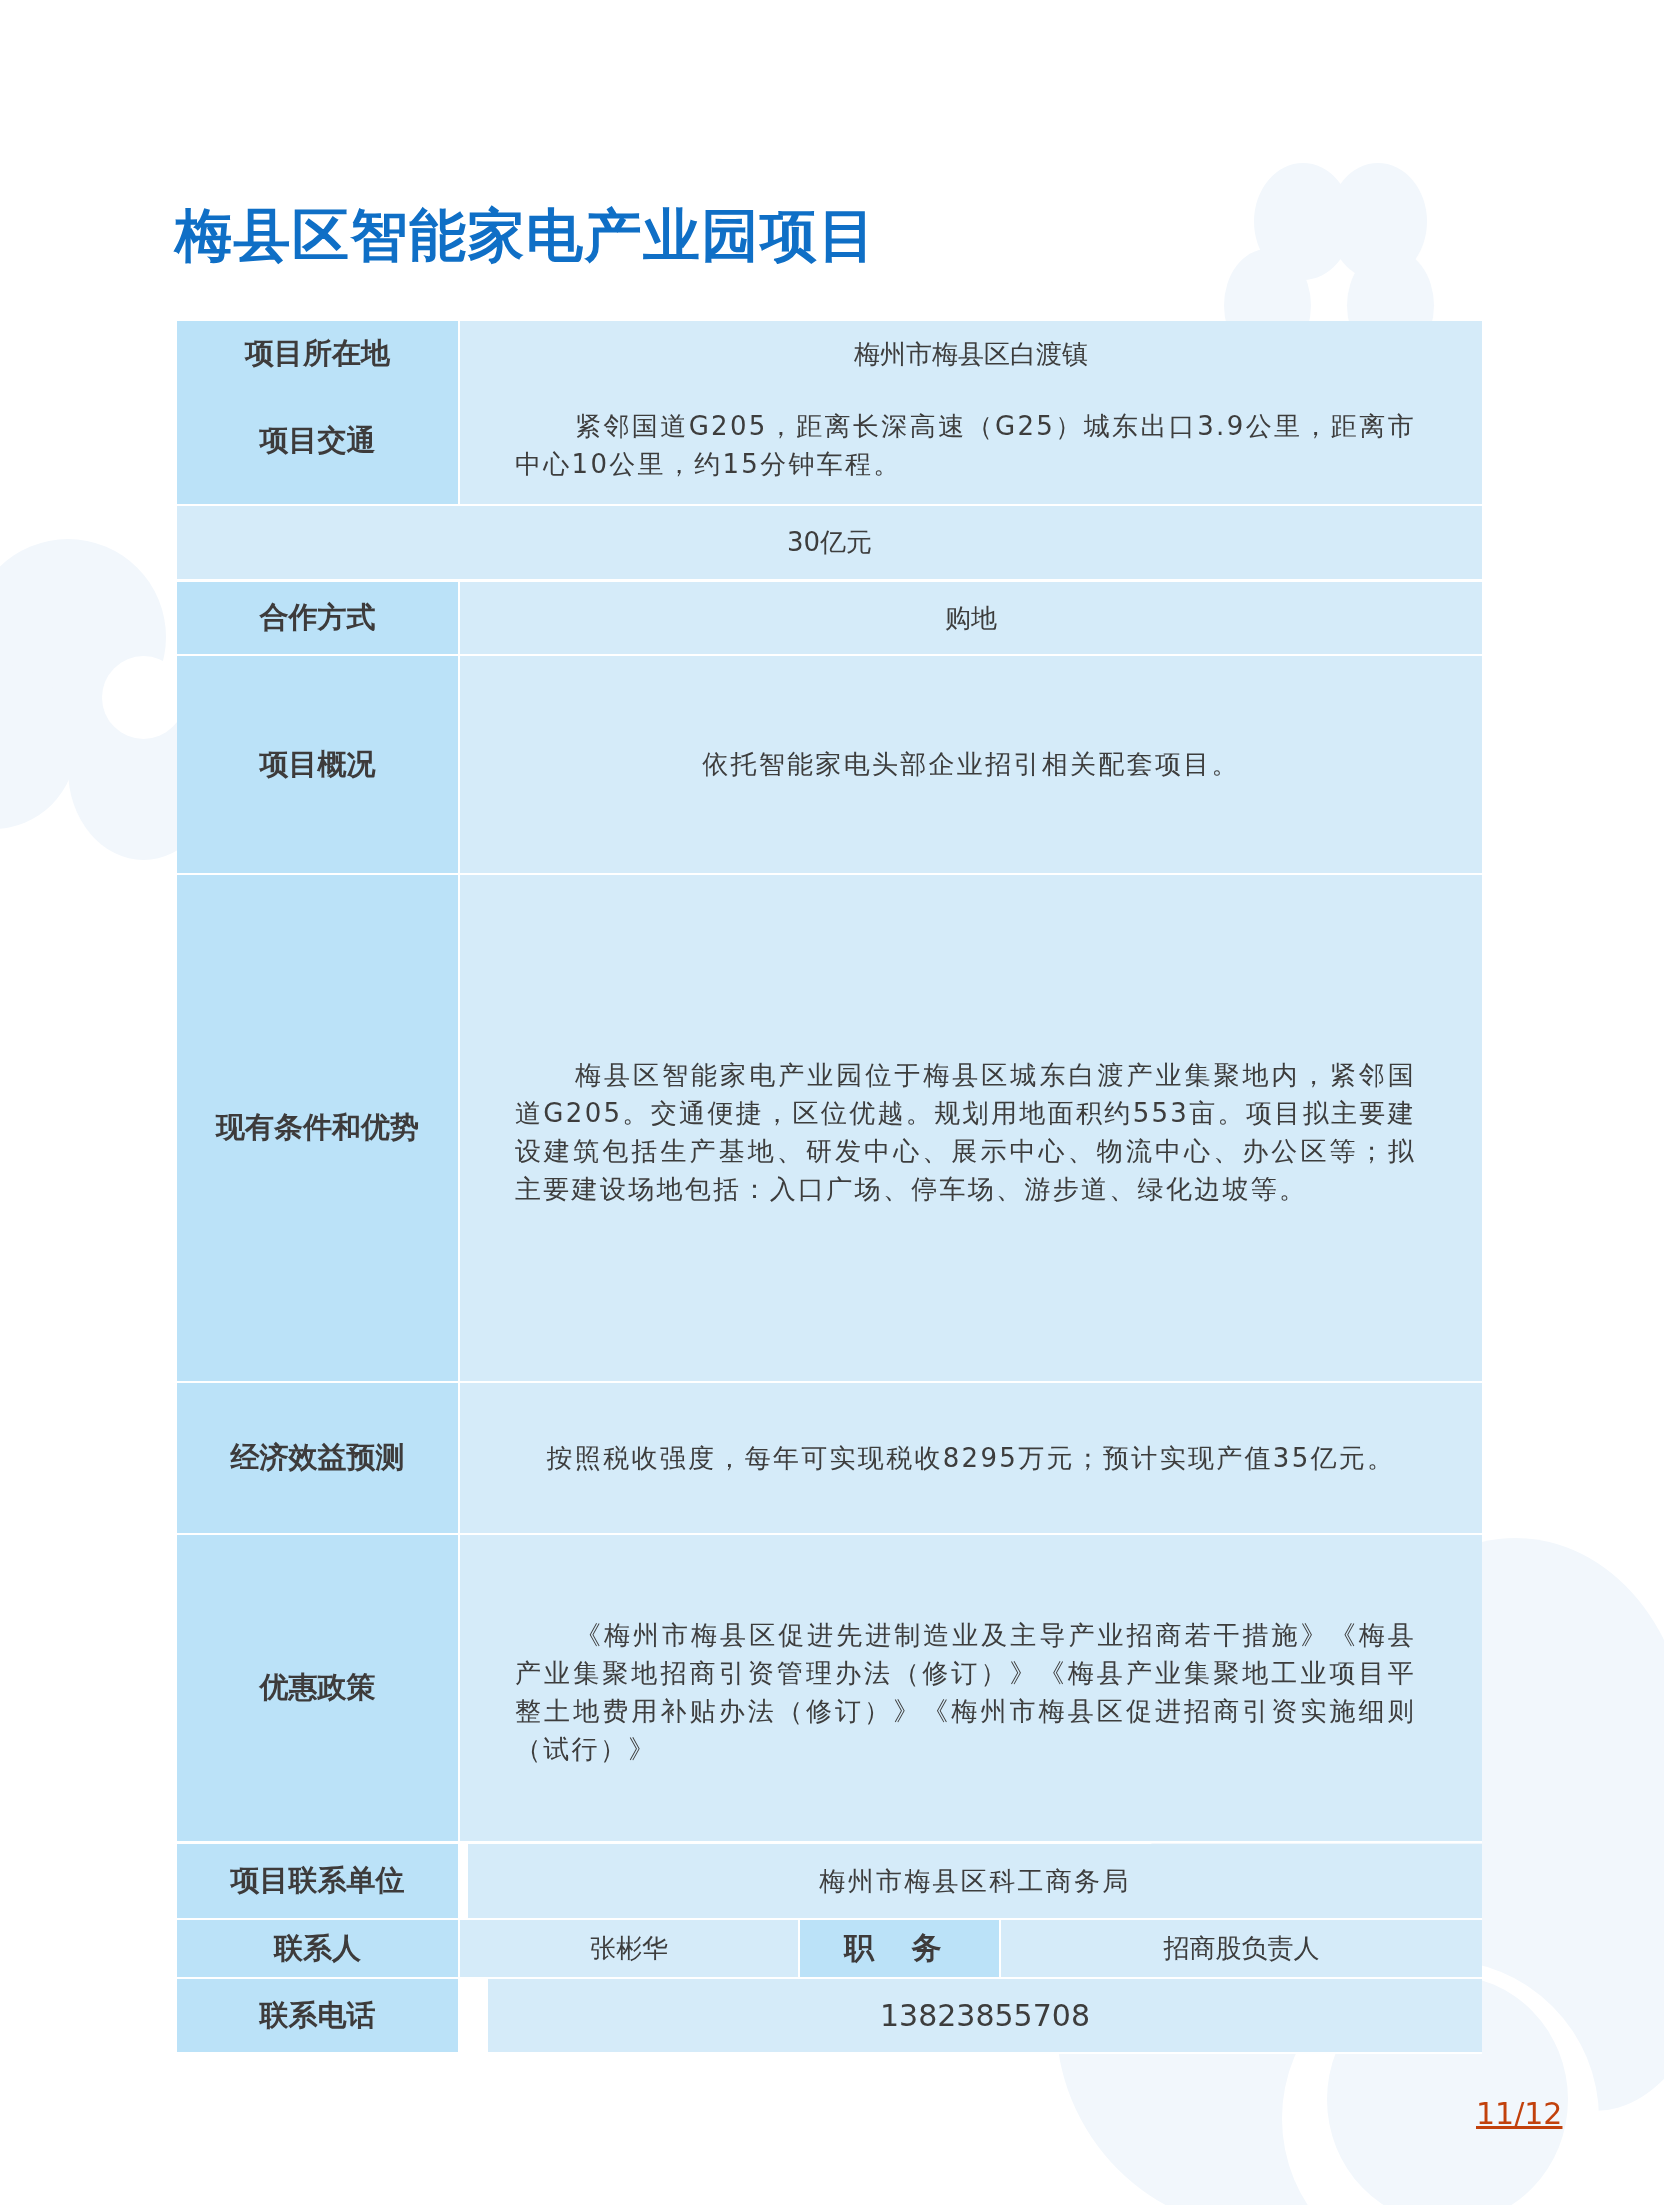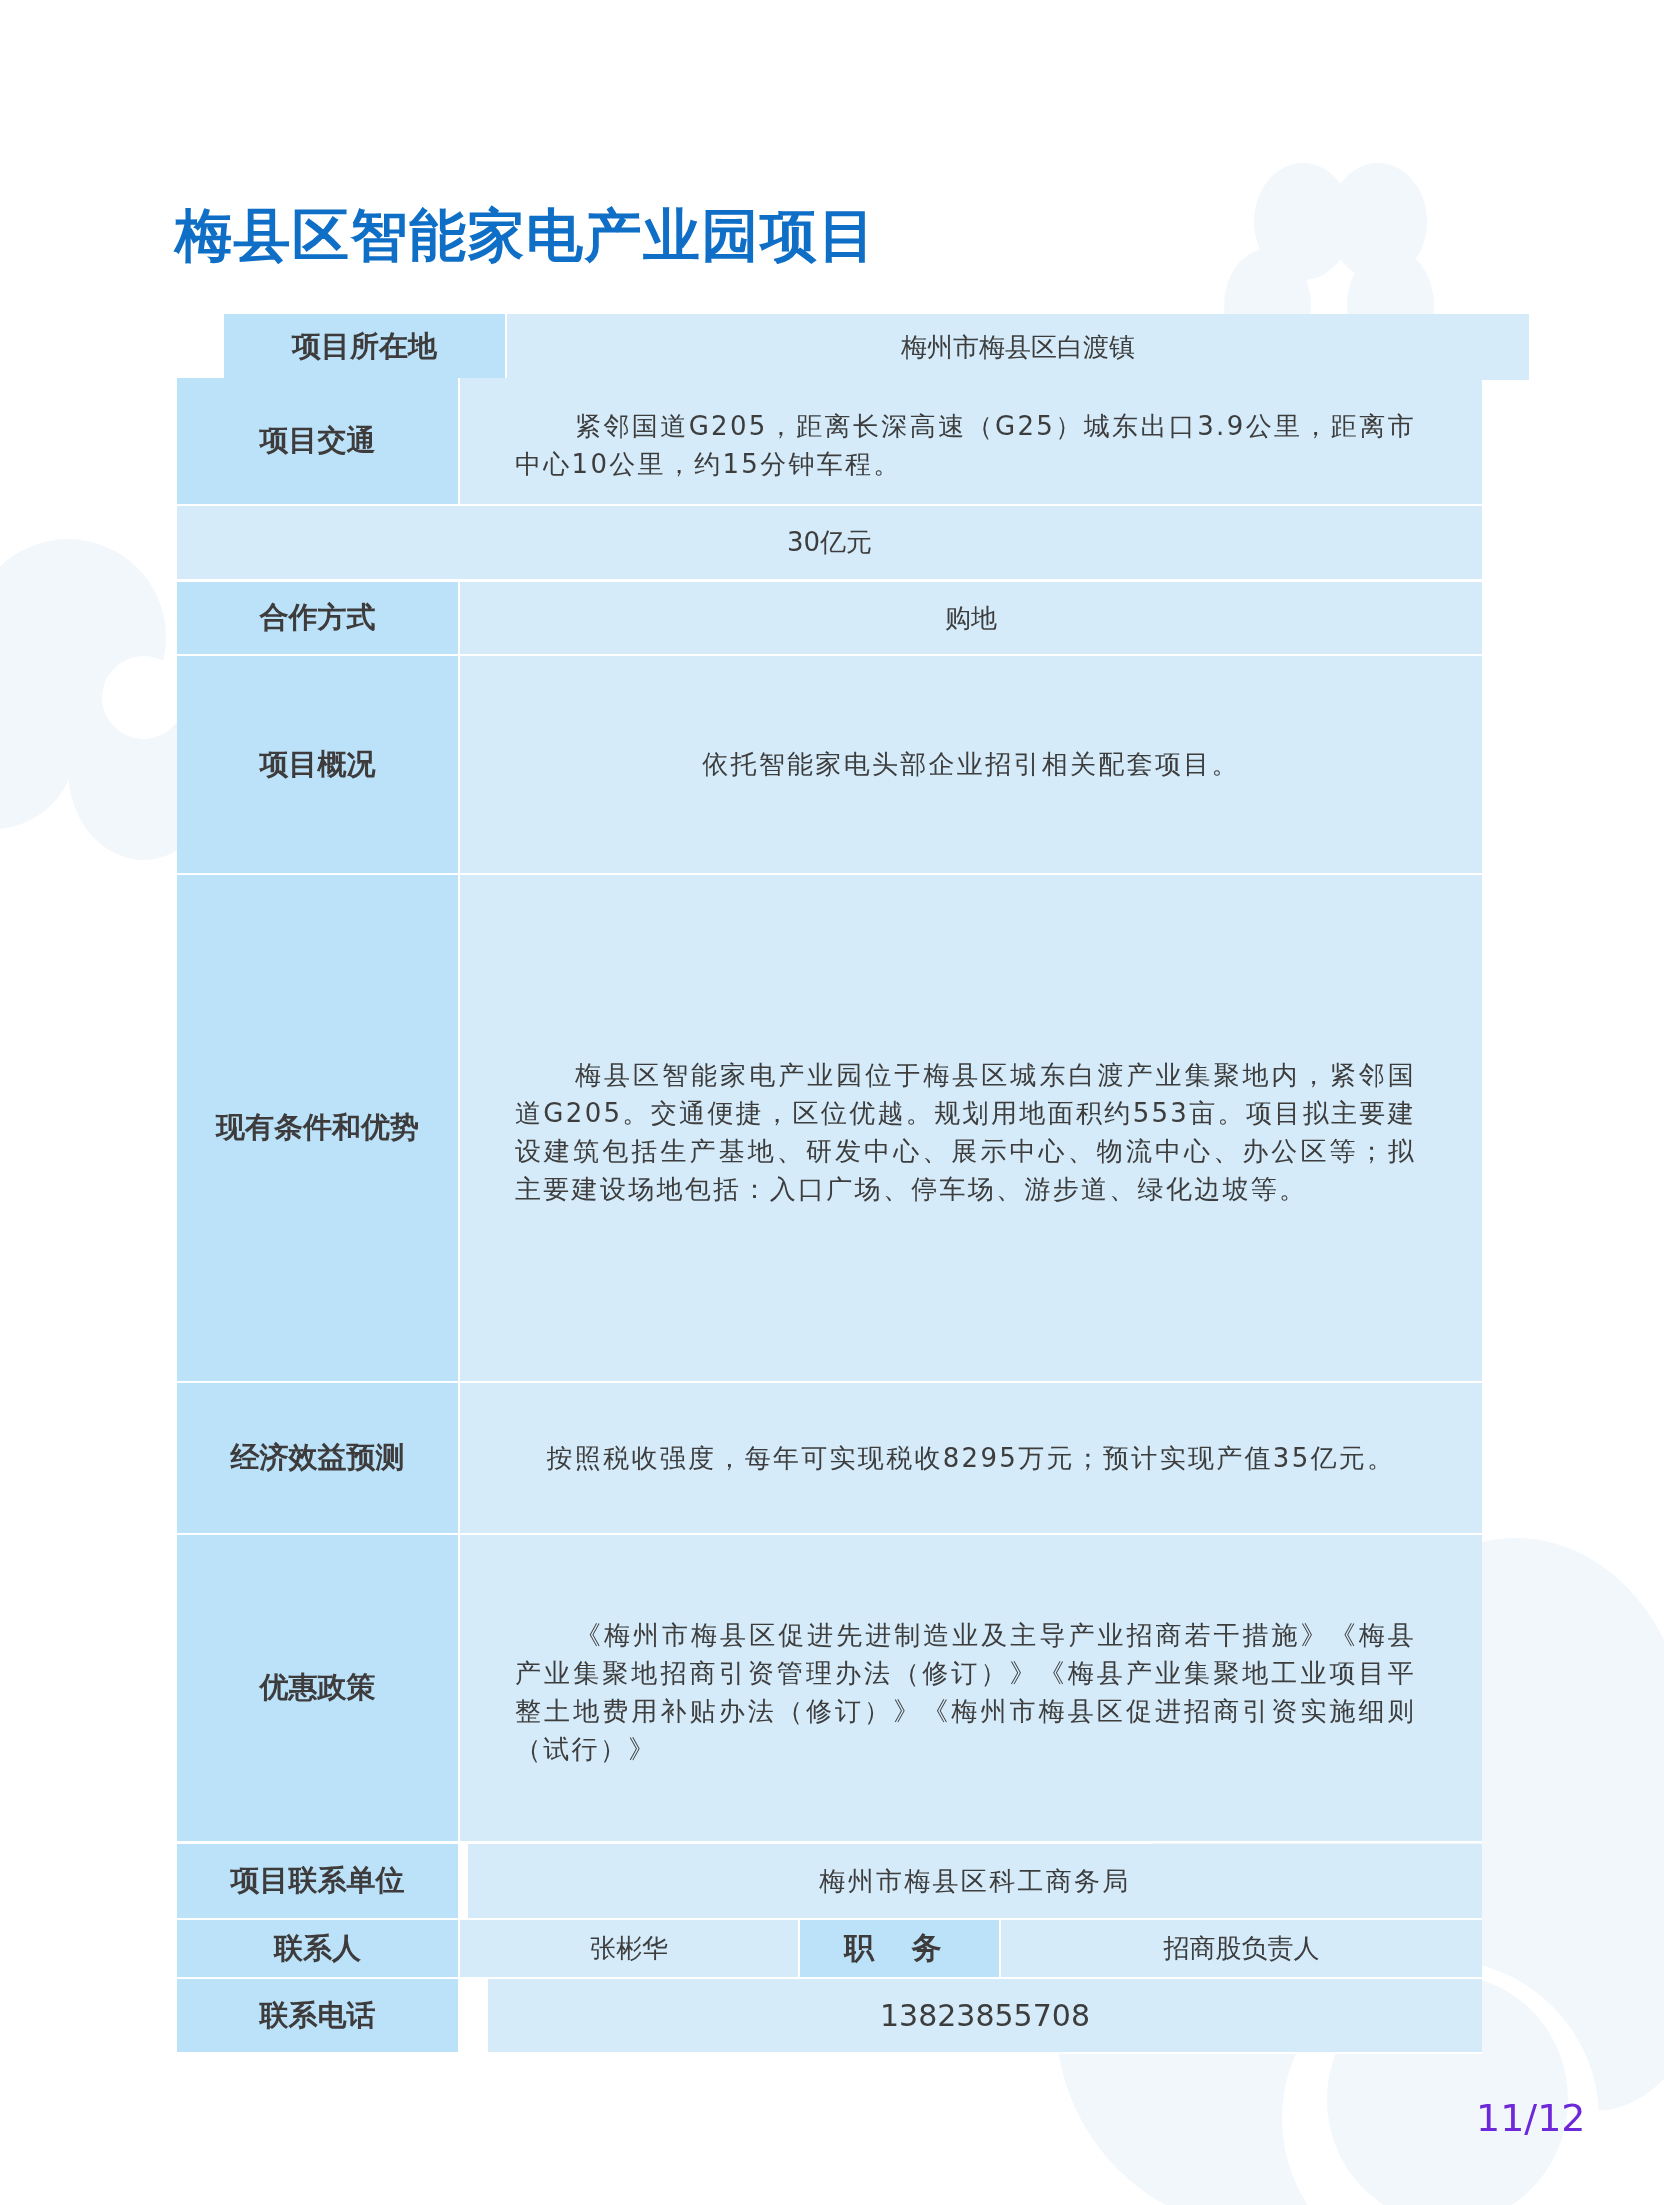--- a/index.html
+++ b/index.html
@@ -46,22 +46,23 @@
     height: 100%; background: #d5ebf9; box-sizing: border-box;
     border-bottom: 2.3px solid #ffffff; border-right: 2.3px solid #ffffff;
     display: flex; align-items: center; justify-content: center;
     font-size: 26px; color: #3d3d3d;
   }
   .cell-sub.hl { background: #bbe2f8; font-weight: bold; font-size: 30px; letter-spacing: 13.6px; color: #3d3b3b; }
   .phone { font-size: 30px; letter-spacing: 0; margin-left: 28px; }
 
   .page-num {
     position: absolute; left: 1476px; top: 2096px;
-    font-size: 38px; color: #6d28d9; z-index: 2;
+    font-size: 30px; color: #c2410c; z-index: 2;
     font-family: "DejaVu Sans", sans-serif;
+    text-decoration: underline;
   }
 </style>
 </head>
 <body>
 
 <div class="deco" style="left:1254px;top:163px;width:98px;height:117px;"></div>
 <div class="deco" style="left:1329px;top:163px;width:98px;height:117px;"></div>
 <div class="deco" style="left:1224px;top:249px;width:87px;height:113px;"></div>
 <div class="deco" style="left:1347px;top:249px;width:87px;height:113px;"></div>
 
@@ -73,21 +74,21 @@
 <div class="deco" style="left:1056px;top:1809px;width:422px;height:422px;"></div>
 <div class="deco" style="left:1342px;top:1538px;width:347px;height:422px;"></div>
 <div class="deco" style="left:1470px;top:1734px;width:249px;height:377px;"></div>
 <div class="deco-hole" style="left:1282px;top:1960px;width:317px;height:317px;"></div>
 <div class="deco" style="left:1327px;top:1975px;width:241px;height:249px;"></div>
 
 <div class="title">梅县区智能家电产业园项目</div>
 
 <div class="table">
 
-  <div class="row" style="top:0;height:68px;margin-left:47px;">
+  <div class="row" style="top:7px;height:68px;">
     <div class="cell-label">项目所在地</div>
     <div class="cell-value">梅州市梅县区白渡镇</div>
   </div>
 
   <div class="row" style="top:64px;height:128px;">
     <div class="cell-label">项目交通</div>
     <div class="cell-value para">
       <div class="para-text">紧邻国道G205，距离长深高速（G25）城东出口3.9公里，距离市中心10公里，约15分钟车程。</div>
     </div>
   </div>

